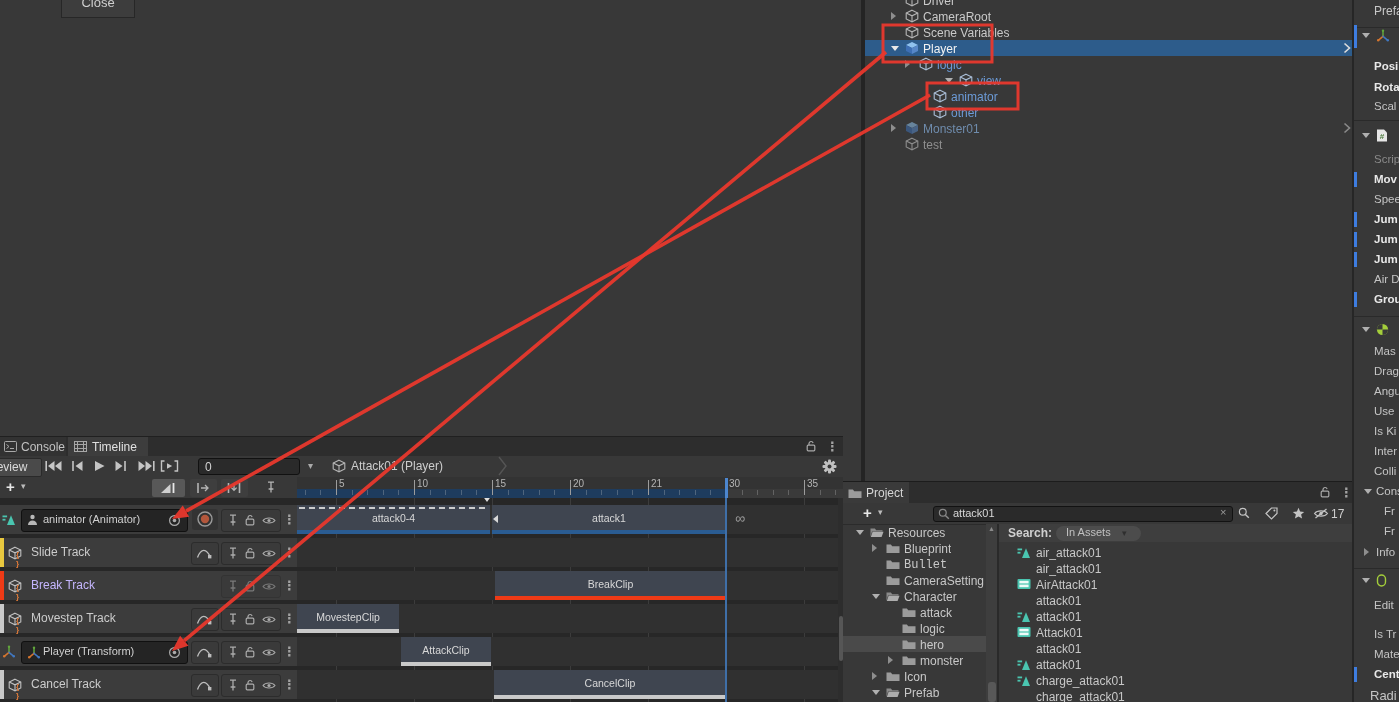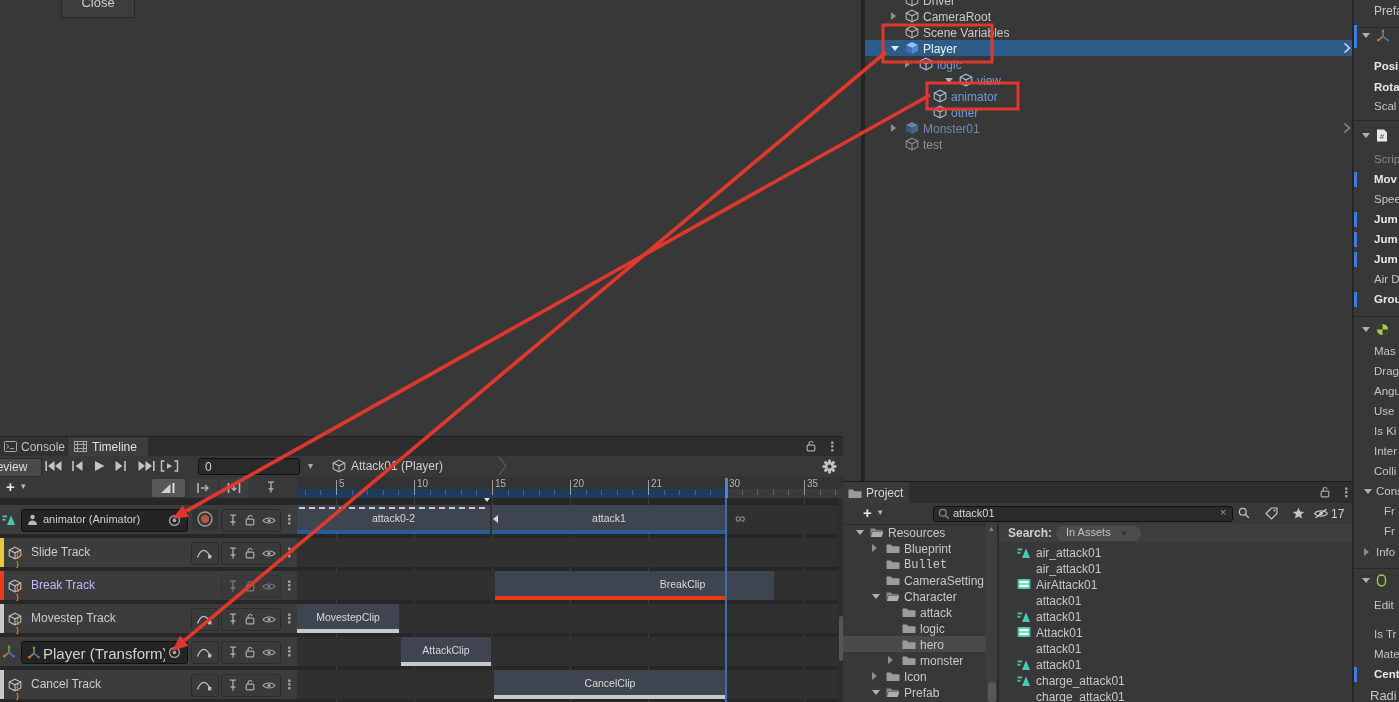--- a/index.html
+++ b/index.html
@@ -519,21 +519,21 @@
                 <g stroke-width="1.5" stroke-linecap="round">
                   <line x1="7" y1="7.3" x2="7" y2="1.8" stroke="#62a63c"></line>
                   <line x1="7" y1="7.3" x2="2.2" y2="11.3" stroke="#d3752f"></line>
                   <line x1="7" y1="7.3" x2="11.8" y2="11.3" stroke="#4178c2"></line>
                 </g>
                 <circle cx="7" cy="1.8" r="1.2" fill="#62a63c"></circle>
                 <circle cx="2.2" cy="11.3" r="1.2" fill="#d3752f"></circle>
                 <circle cx="11.8" cy="11.3" r="1.2" fill="#4178c2"></circle>
               </svg>
             </div>
-            <div class=" lbl" style="position: absolute; left: 21px; top: 3px; font-size: 15px; color: rgb(208, 208, 208); max-width: 122px; overflow: hidden;">Player (Transform)</div>
+            <div class=" lbl" style="position: absolute; left: 21px; top: 3px; font-size: 11px; color: rgb(208, 208, 208); max-width: 122px; overflow: hidden;">Player (Transform)</div>
             <div class="icon" style="position: absolute; left: 146px; top: 4px;">
               <svg width="13" height="13" viewBox="0 0 13 13">
                 <circle cx="6.5" cy="6.5" r="4.9" fill="none" stroke="#ababab" stroke-width="1.2"></circle>
                 <circle cx="6.5" cy="6.5" r="1.8" fill="#ababab"></circle>
               </svg>
             </div>
           </div>
           <div class="btnbox" style="position: absolute; left: 191px; top: 3.5px; width: 26px; height: 21px;">
             <div class="icon" style="position: absolute; left: 4px; top: 4px;">
               <svg width="16" height="12" viewBox="0 0 16 12">
@@ -598,30 +598,30 @@
               <svg width="14" height="9" viewBox="0 0 14 9">
                 <path d="M1 4.5C3.6 1.1 10.4 1.1 13 4.5 10.4 7.9 3.6 7.9 1 4.5Z" fill="none" stroke="#ababab" stroke-width="1.1"></path>
                 <circle cx="7" cy="4.5" r="1.6" fill="#ababab"></circle>
               </svg>
             </div>
           </div>
           <div class="dots" style="position: absolute; left: 283px; top: 8px;">⋮</div>
         </div>
         <div style="position: absolute; left: 297px; top: 172px; width: 541px; height: 29px; background: rgb(48, 48, 48);"></div>
         <div class="clip" style="position: absolute; left: 297px; top: 7px; width: 193px; height: 29px;">
-          <div class="cliplbl lbl" style="position: absolute; top: 7px;">attack0-2</div>
+          <div class="cliplbl lbl" style="position: absolute; top: 7px;">attack0-4</div>
           <div style="position: absolute; left: 0px; bottom: 0px; top: 25px; width: 193px; height: 4px; background: rgb(42, 92, 146);"></div>
           <div style="position: absolute; left: 2px; top: 1.5px; width: 187px; height: 2px; background: repeating-linear-gradient(90deg, rgb(204, 204, 204) 0px, rgb(204, 204, 204) 6px, transparent 6px, transparent 10px);"></div>
         </div>
         <div class="clip" style="position: absolute; left: 492px; top: 7px; width: 234px; height: 29px;">
           <div class="cliplbl lbl" style="position: absolute; top: 7px;">attack1</div>
           <div style="position: absolute; left: 0px; bottom: 0px; top: 25px; width: 234px; height: 4px; background: rgb(42, 92, 146);"></div>
           <div style="position: absolute; left: 1px; top: 10px; width: 0px; height: 0px; border-top: 4px solid transparent; border-bottom: 4px solid transparent; border-right: 5px solid rgb(216, 216, 216);"></div>
         </div>
-        <div class="clip" style="position: absolute; left: 495px; top: 73px; width: 231px; height: 29px; padding-left: 48px;">
+        <div class="clip" style="position: absolute; left: 495px; top: 73px; width: 231px; height: 29px;">
           <div class="cliplbl lbl" style="position: absolute; top: 7px;">BreakClip</div>
           <div style="position: absolute; left: 0px; bottom: 0px; top: 25px; width: 231px; height: 4px; background: rgb(238, 58, 22);"></div>
         </div>
         <div class="clip" style="position: absolute; left: 297px; top: 106px; width: 102px; height: 29px;">
           <div class="cliplbl lbl" style="position: absolute; top: 7px;">MovestepClip</div>
           <div style="position: absolute; left: 0px; bottom: 0px; top: 25px; width: 102px; height: 4px; background: rgb(201, 201, 201);"></div>
         </div>
         <div class="clip" style="position: absolute; left: 401px; top: 139px; width: 90px; height: 29px;">
           <div class="cliplbl lbl" style="position: absolute; top: 7px;">AttackClip</div>
           <div style="position: absolute; left: 0px; bottom: 0px; top: 25px; width: 90px; height: 4px; background: rgb(201, 201, 201);"></div>

